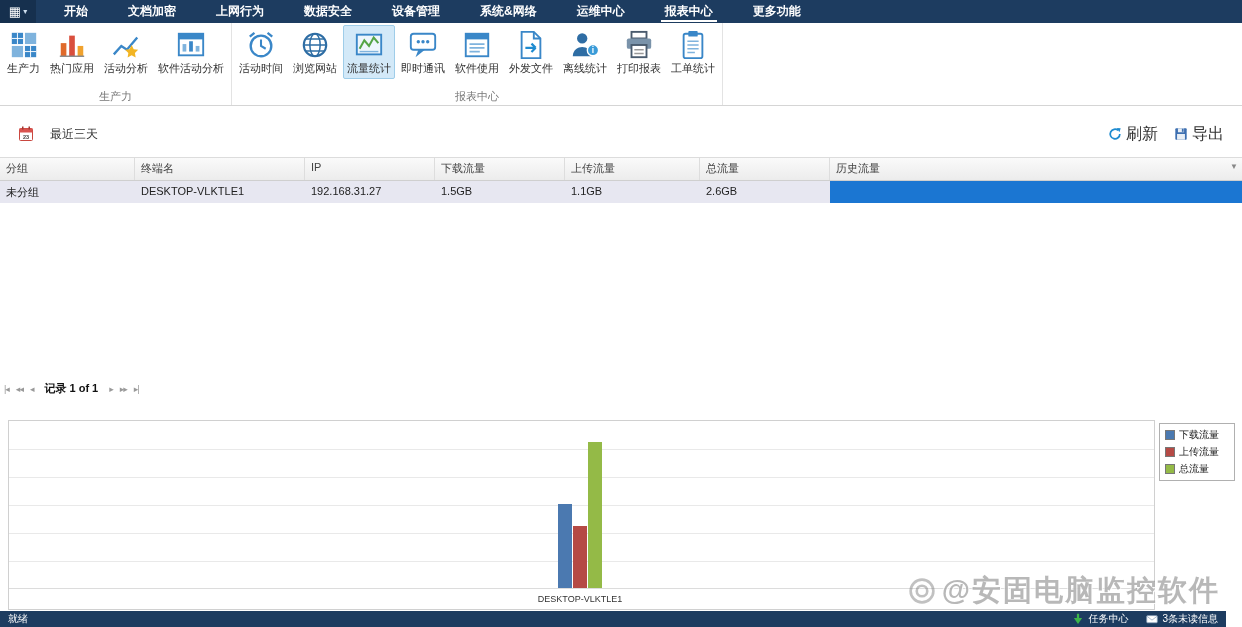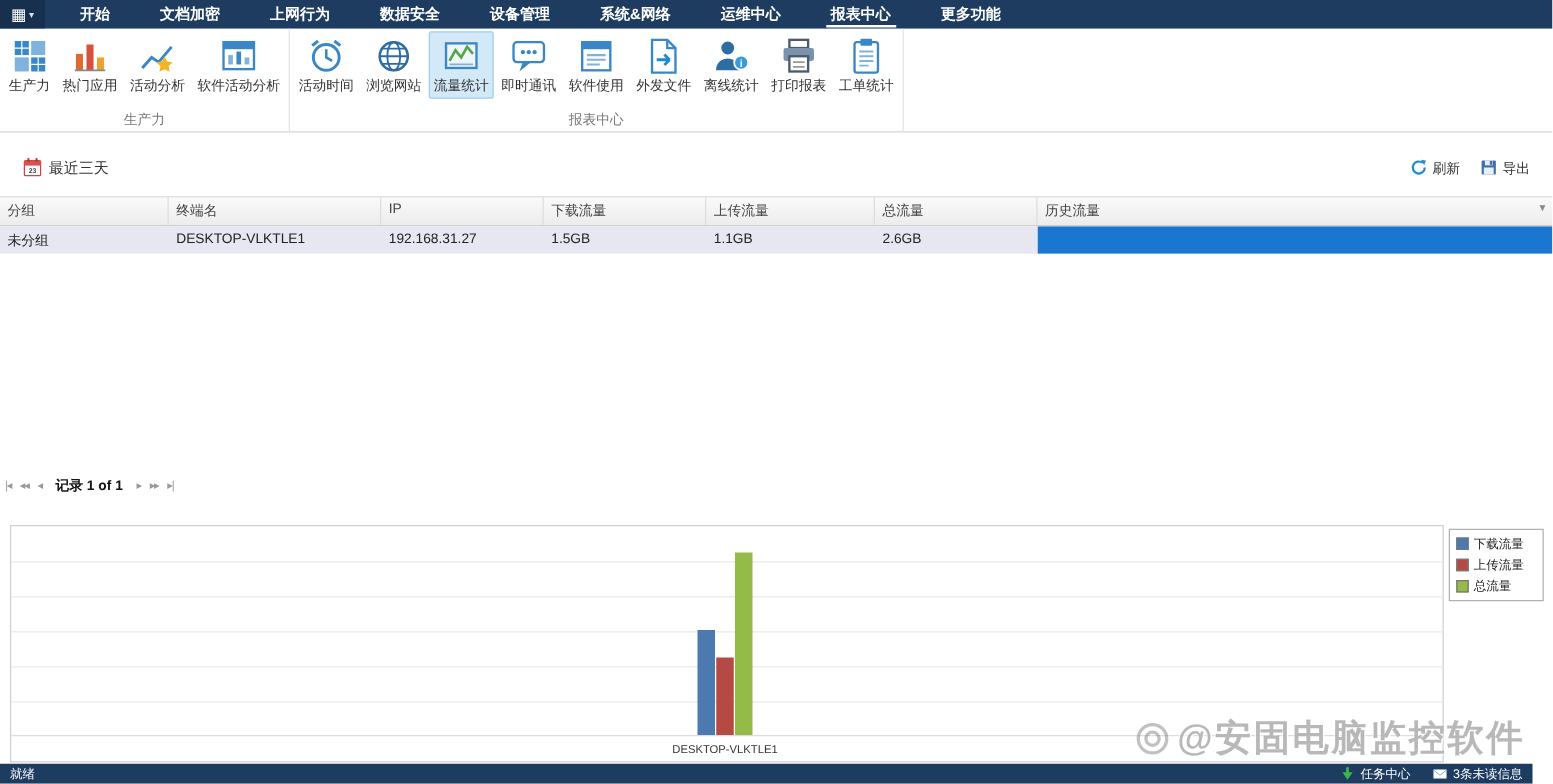--- a/index.html
+++ b/index.html
@@ -31,24 +31,24 @@
     border-radius:2px; cursor:pointer; }
   .rbtn.selected { background:#d3e9f8; border-color:#9fcde9; }
   .rbtn .icon { width:30px; height:30px; }
   .rlabel { font-size:11px; color:#333; white-space:nowrap; }
   .rgroup-label { text-align:center; font-size:11px; color:#777; height:17px;
     line-height:16px; }
 
   
   .filterbar { position:absolute; top:118px; left:0; right:0; height:32px;
     display:flex; align-items:center; padding:0 18px; }
-  .filter-left { display:flex; align-items:center; gap:5px; font-size:12px;
+  .filter-left { display:flex; align-items:center; gap:16px; font-size:12px;
     color:#333; cursor:pointer;text-align:center; }
   .filter-right { margin-left:auto; display:flex; align-items:center; gap:16px; }
-  .tool-btn { display:flex; align-items:center; gap:4px; font-size:11px;
+  .tool-btn { display:flex; align-items:center; gap:4px; font-size:16px;
     color:#333; cursor:pointer; }
   .icon { display:inline-flex; }
   .icon svg { width:100%; height:100%; }
   .icon-16 { width:16px; height:16px; }
   .icon-14 { width:14px; height:14px; }
   .icon-12 { width:12px; height:12px; }
 
   
   .table { position:absolute; top:157px; left:0; right:0; }
   .thead, .trow { display:grid;

